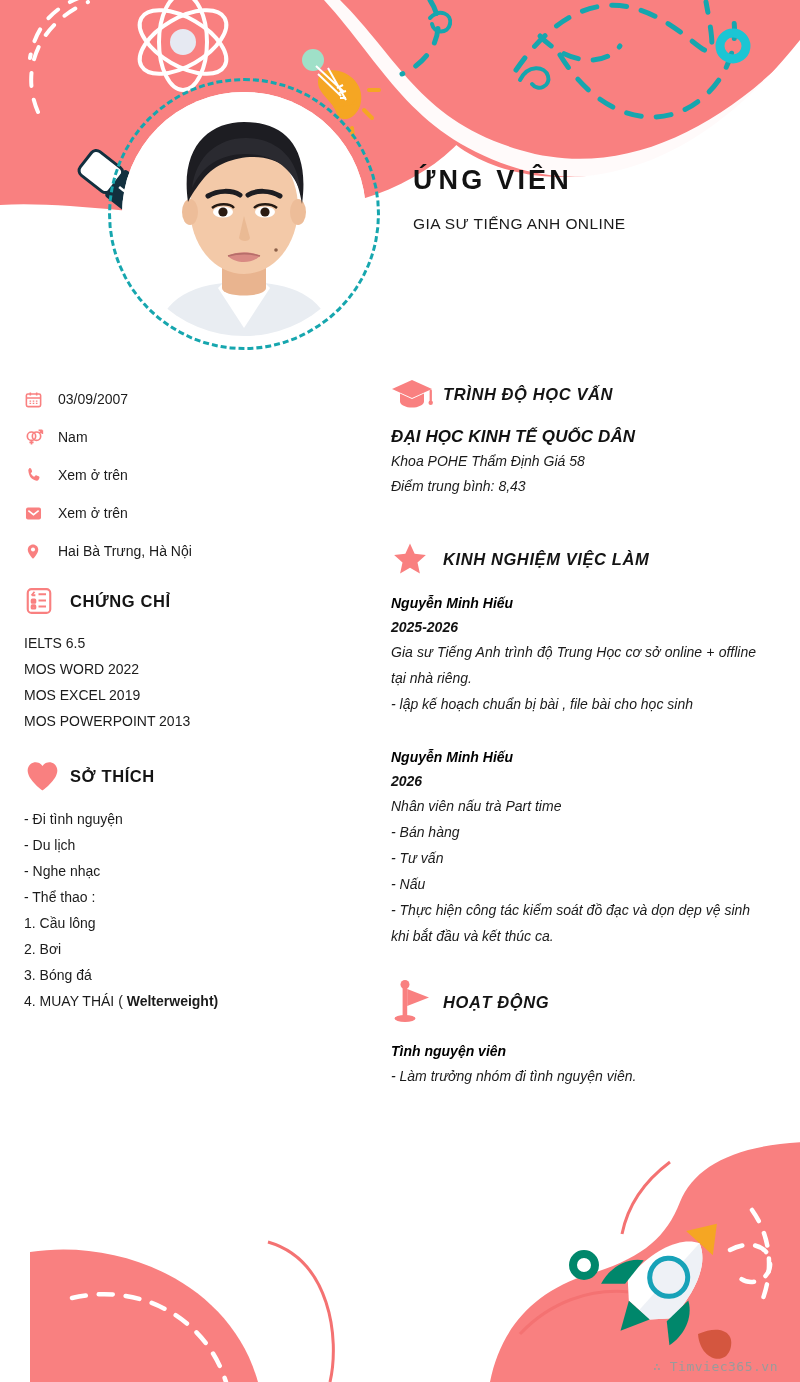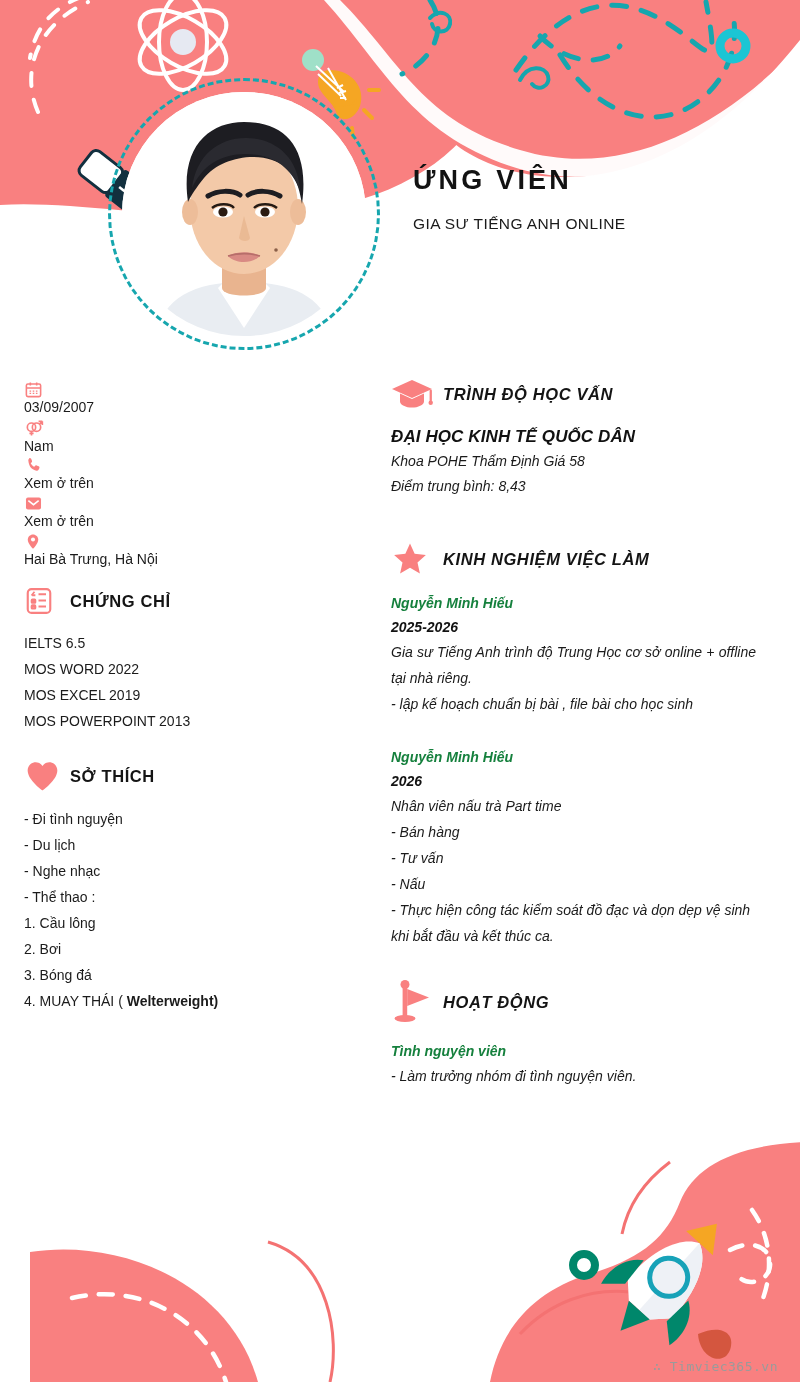--- a/index.html
+++ b/index.html
@@ -77,23 +77,22 @@
   .col-right {
     position: absolute;
     left: 391px; top: 378px;
     width: 365px;
     font-style: italic;
   }
 
   
   .contact-row {
     display: flex;
-    align-items: flex-start;
+    align-items: center;
     height: 38px;
-    flex-direction: column;
   }
   .contact-ico {
     width: 34px; min-width: 34px;
     display: flex; align-items: center; justify-content: flex-start;
     color: #F98080;
   }
   .contact-txt {
     font-size: 14px;
     color: #1b1b1b;
   }
@@ -126,21 +125,21 @@
     line-height: 26px;
   }
   .line b { font-weight: bold; }
 
   .body-txt {
     font-size: 14px;
     color: #1b1b1b;
     line-height: 26px;
     text-align: justify;
   }
-  .entry-title { font-size: 14px; font-weight: bold; color: #15803d; line-height: 24px; }
+  .entry-title { font-size: 14px; font-weight: bold; color: #000000; line-height: 24px; }
   .entry-date  { font-size: 14px; font-weight: bold; color: #121212; line-height: 24px; }
   .gap-28 { height: 28px; }
 
   .edu-name { font-size: 17px; font-weight: bold; color: #111; letter-spacing: .1px; line-height: 25px;}
   .edu-line { font-size: 14px; color: #1b1b1b; line-height: 25px; }
 
   
   .footer-decor {
     position: absolute; left: 0; bottom: 0;
     width: 800px; height: 240px;

